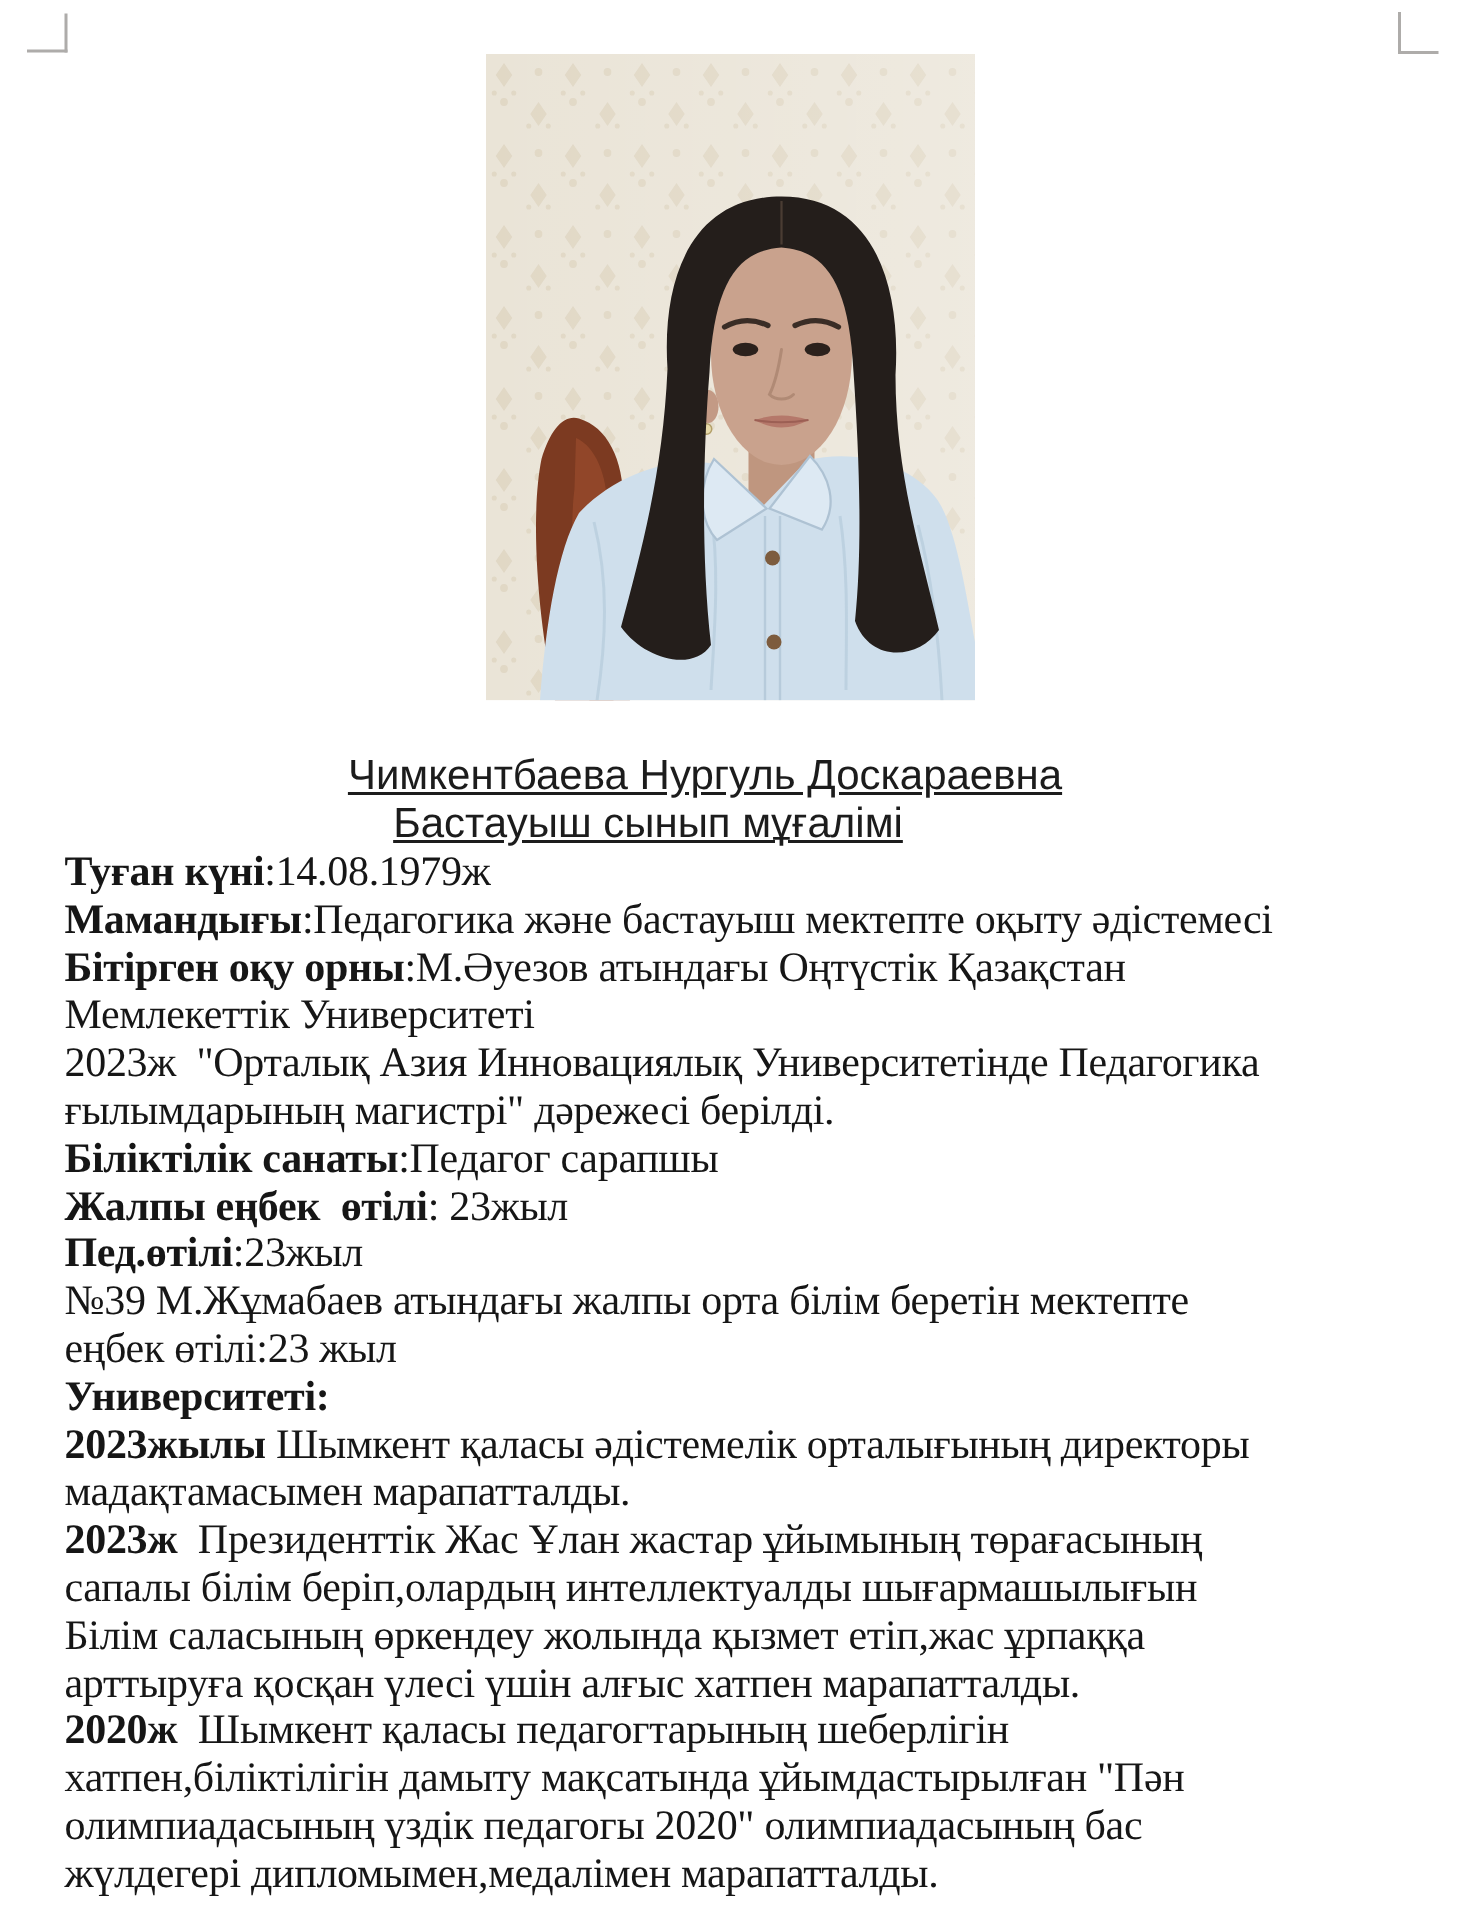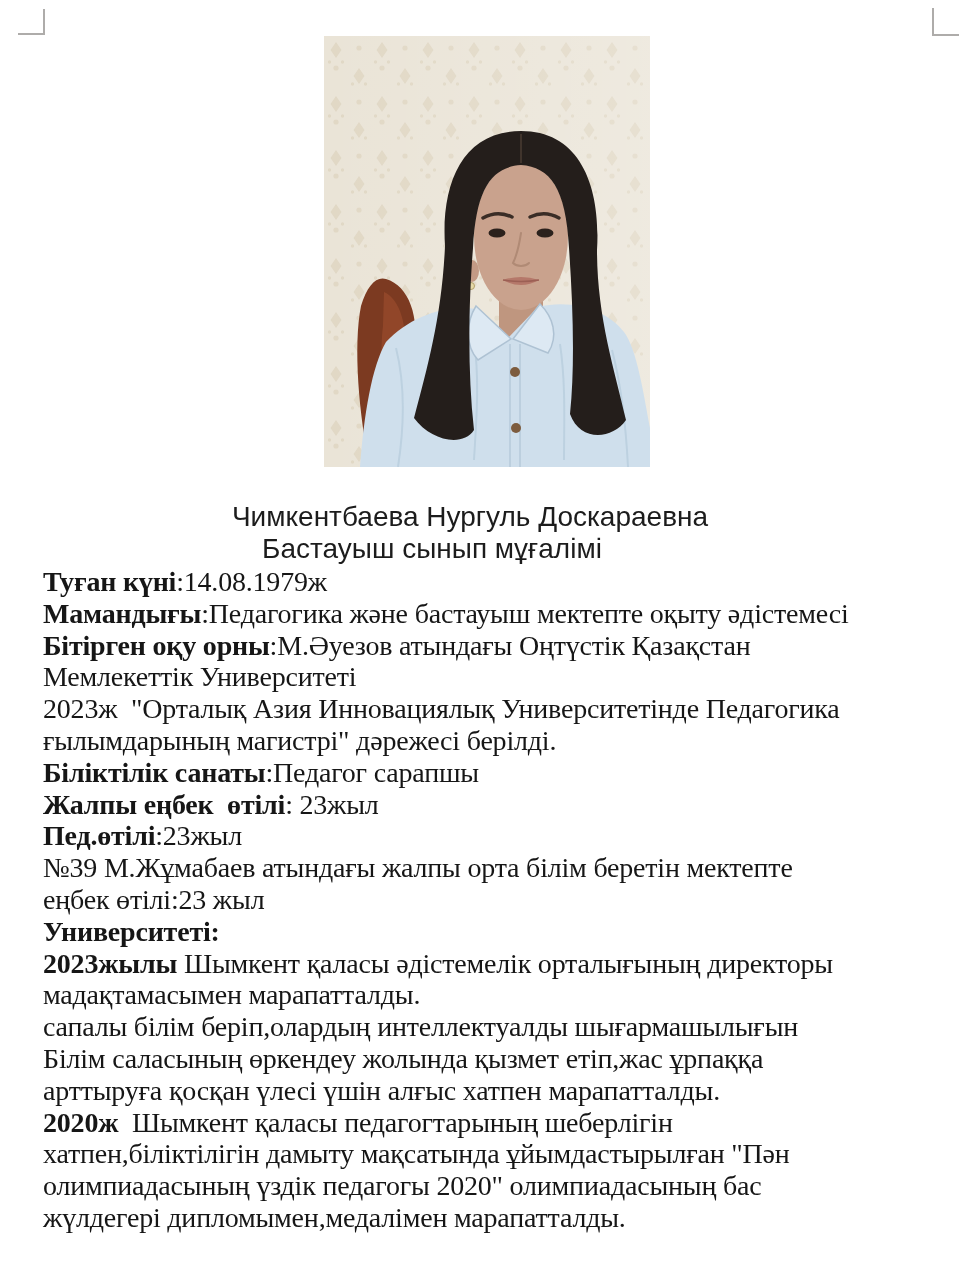--- a/index.html
+++ b/index.html
@@ -31,22 +31,22 @@
     overflow: hidden;
   }
   .photo svg { display: block; }
 
   .content { position: absolute; left: 0; top: 501px; width: 973px; }
 
   .title-line {
     font-size: 28px; line-height: 32px;
     text-align: center; white-space: pre; color: #1c1c1c;
   }
-  .title-1 { padding-right: 33px; }
-  .title-2 { padding-right: 109px; }
+  .title-1 { padding-right: 33px; text-decoration: underline; }
+  .title-2 { padding-right: 109px; text-decoration: underline; }
 
   .bio {
     margin-top: 1px;
     margin-left: 43px;
     width: 910px;
     font-size: 28px;
     line-height: 31.8px;
     color: #161616;
     font-family: Liberation Serif, serif;
   }
@@ -139,20 +139,21 @@
         <div class="bio-line"><span>2023ж  "Орталық Азия Инновациялық Университетінде Педагогика</span></div>
         <div class="bio-line"><span>ғылымдарының магистрі" дәрежесі берілді.</span></div>
         <div class="bio-line"><span class="bold">Біліктілік санаты</span><span>:Педагог сарапшы</span></div>
         <div class="bio-line"><span class="bold">Жалпы еңбек  өтілі</span><span>: 23жыл</span></div>
         <div class="bio-line"><span class="bold">Пед.өтілі</span><span>:23жыл</span></div>
         <div class="bio-line"><span>№39 М.Жұмабаев атындағы жалпы орта білім беретін мектепте</span></div>
         <div class="bio-line"><span>еңбек өтілі:23 жыл</span></div>
         <div class="bio-line"><span class="bold">Университеті:</span></div>
         <div class="bio-line"><span class="bold">2023жылы</span><span> Шымкент қаласы әдістемелік орталығының директоры</span></div>
         <div class="bio-line"><span>мадақтамасымен марапатталды.</span></div>
+        <div class="bio-line"><span class="bold">2023ж</span><span>  Президенттік Жас Ұлан жастар ұйымының төрағасының</span></div>
         <div class="bio-line"><span>сапалы білім беріп,олардың интеллектуалды шығармашылығын</span></div>
         <div class="bio-line"><span>Білім саласының өркендеу жолында қызмет етіп,жас ұрпаққа</span></div>
         <div class="bio-line"><span>арттыруға қосқан үлесі үшін алғыс хатпен марапатталды.</span></div>
         <div class="bio-line"><span class="bold">2020ж</span><span>  Шымкент қаласы педагогтарының шеберлігін</span></div>
         <div class="bio-line"><span>хатпен,біліктілігін дамыту мақсатында ұйымдастырылған "Пән</span></div>
         <div class="bio-line"><span>олимпиадасының үздік педагогы 2020" олимпиадасының бас</span></div>
         <div class="bio-line"><span>жүлдегері дипломымен,медалімен марапатталды.</span></div>
       </div>
   </div>
 

